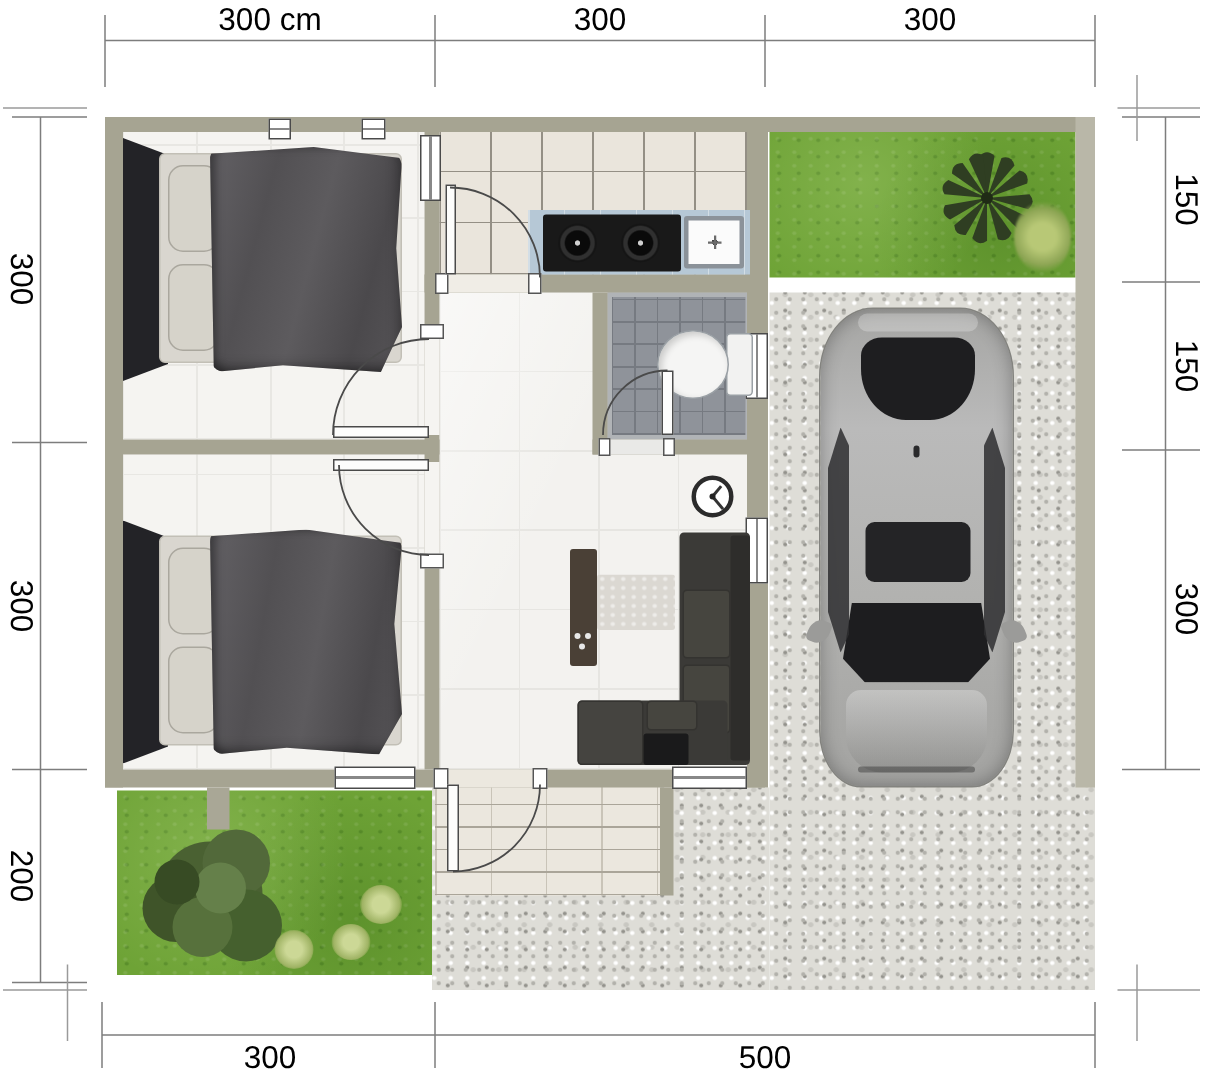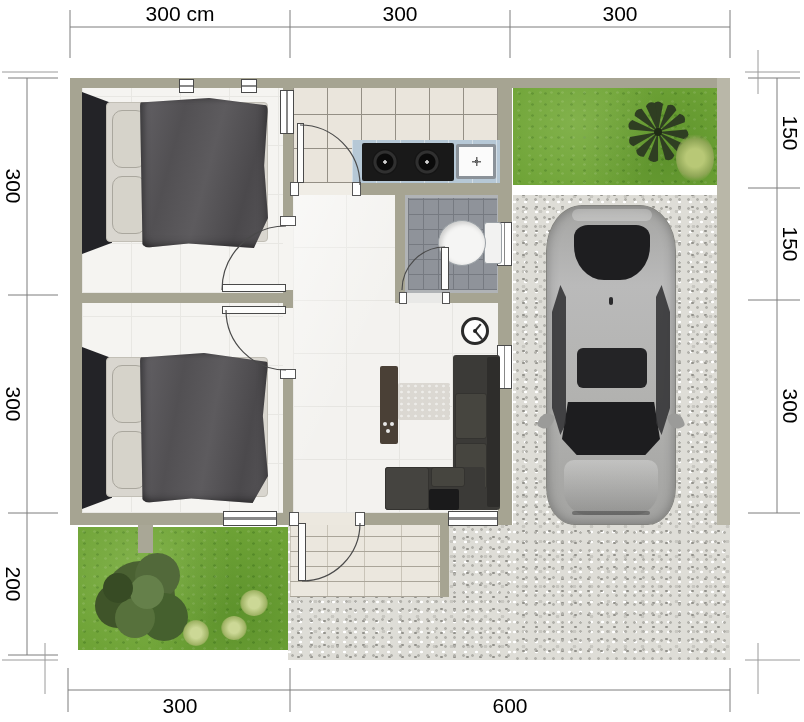--- a/index.html
+++ b/index.html
@@ -61,21 +61,21 @@
   <div class="dimlabel" style="left:180px;top:14px;">300 cm</div>
   <div class="dimlabel" style="left:400px;top:14px;">300</div>
   <div class="dimlabel" style="left:620px;top:14px;">300</div>
   <div class="dimlabel rot" style="left:13px;top:186px;">300</div>
   <div class="dimlabel rot" style="left:13px;top:404px;">300</div>
   <div class="dimlabel rot" style="left:13px;top:584px;">200</div>
   <div class="dimlabel rot" style="left:790px;top:133px;">150</div>
   <div class="dimlabel rot" style="left:790px;top:244px;">150</div>
   <div class="dimlabel rot" style="left:790px;top:406px;">300</div>
   <div class="dimlabel" style="left:180px;top:706px;">300</div>
-  <div class="dimlabel" style="left:510px;top:706px;">600</div>
+  <div class="dimlabel" style="left:510px;top:706px;">500</div>
 
   <div class="abs floor grass" style="left:513px;top:88px;width:204px;height:97px;"></div>
   <div class="abs floor gravel" style="left:513px;top:195px;width:217px;height:465px;"></div>
   <div class="abs floor gravel" style="left:288px;top:525px;width:225px;height:135px;"></div>
   <div class="abs floor grass" style="left:78px;top:527px;width:210px;height:123px;"></div>
   <div class="abs floor tile-bedroom" style="left:82px;top:88px;width:201px;height:205px;"></div>
   <div class="abs floor tile-bedroom" style="left:82px;top:303px;width:201px;height:210px;"></div>
   <div class="abs floor tile-kitchen" style="left:293px;top:88px;width:207px;height:95px;"></div>
   <div class="abs floor tile-hall" style="left:293px;top:195px;width:207px;height:318px;"></div>
   <div class="abs floor tile-bath" style="left:405px;top:195px;width:95px;height:98px;z-index:2;"></div>

